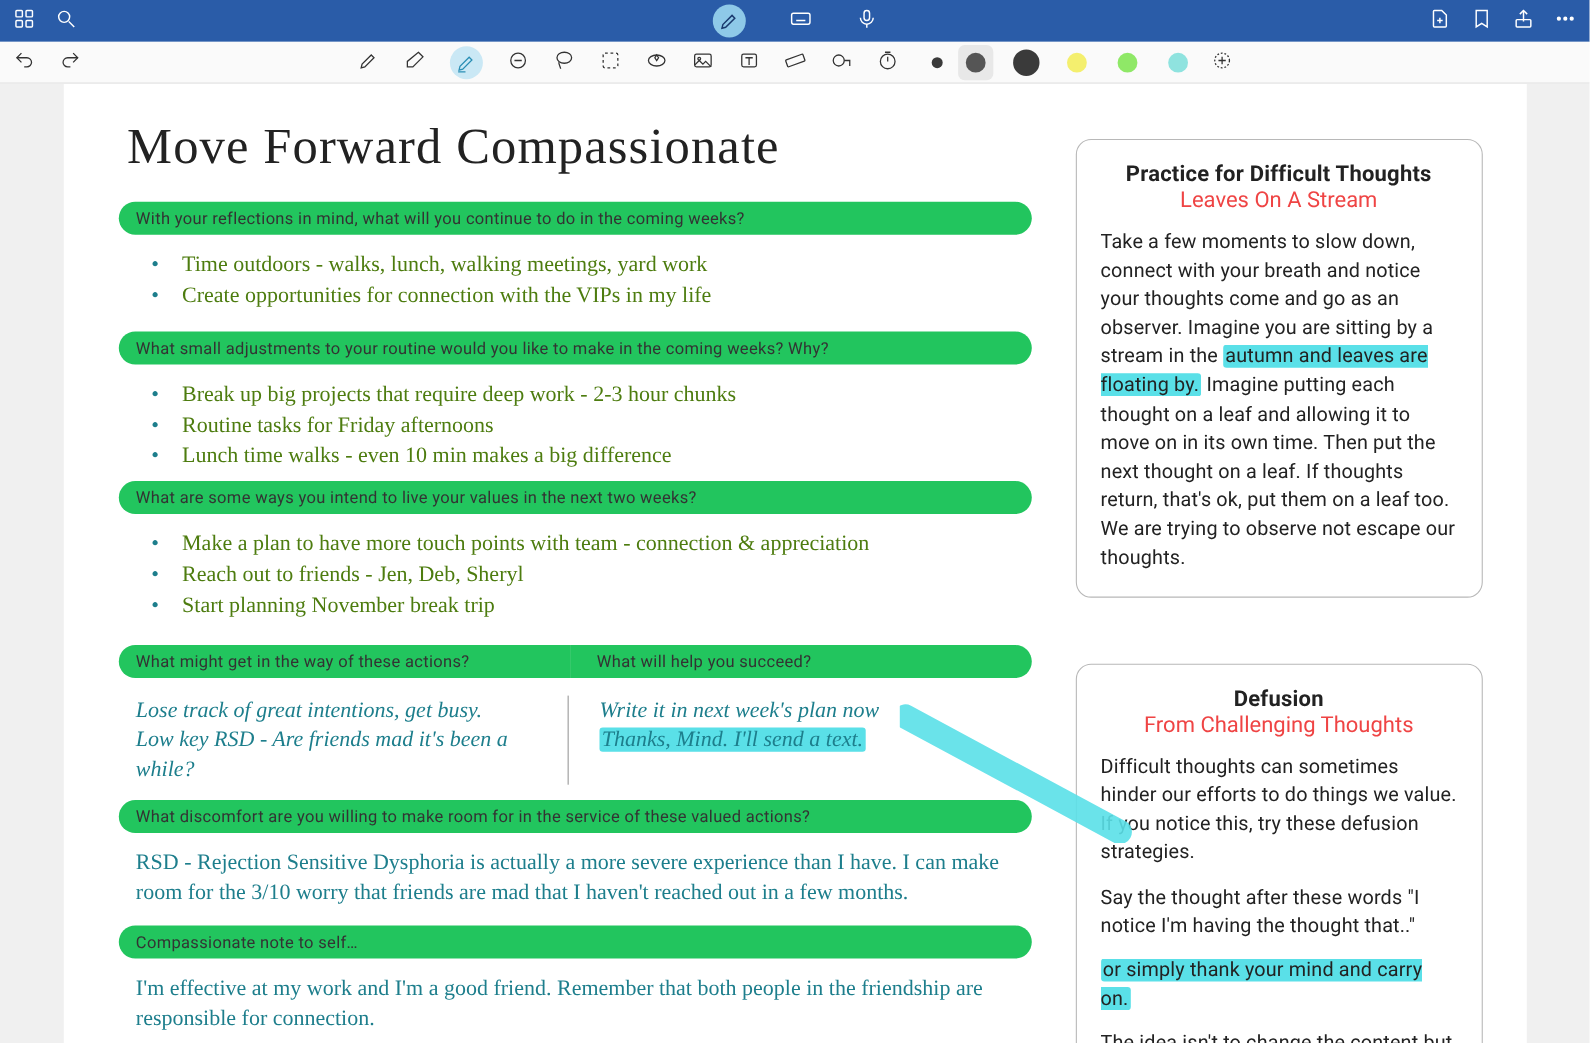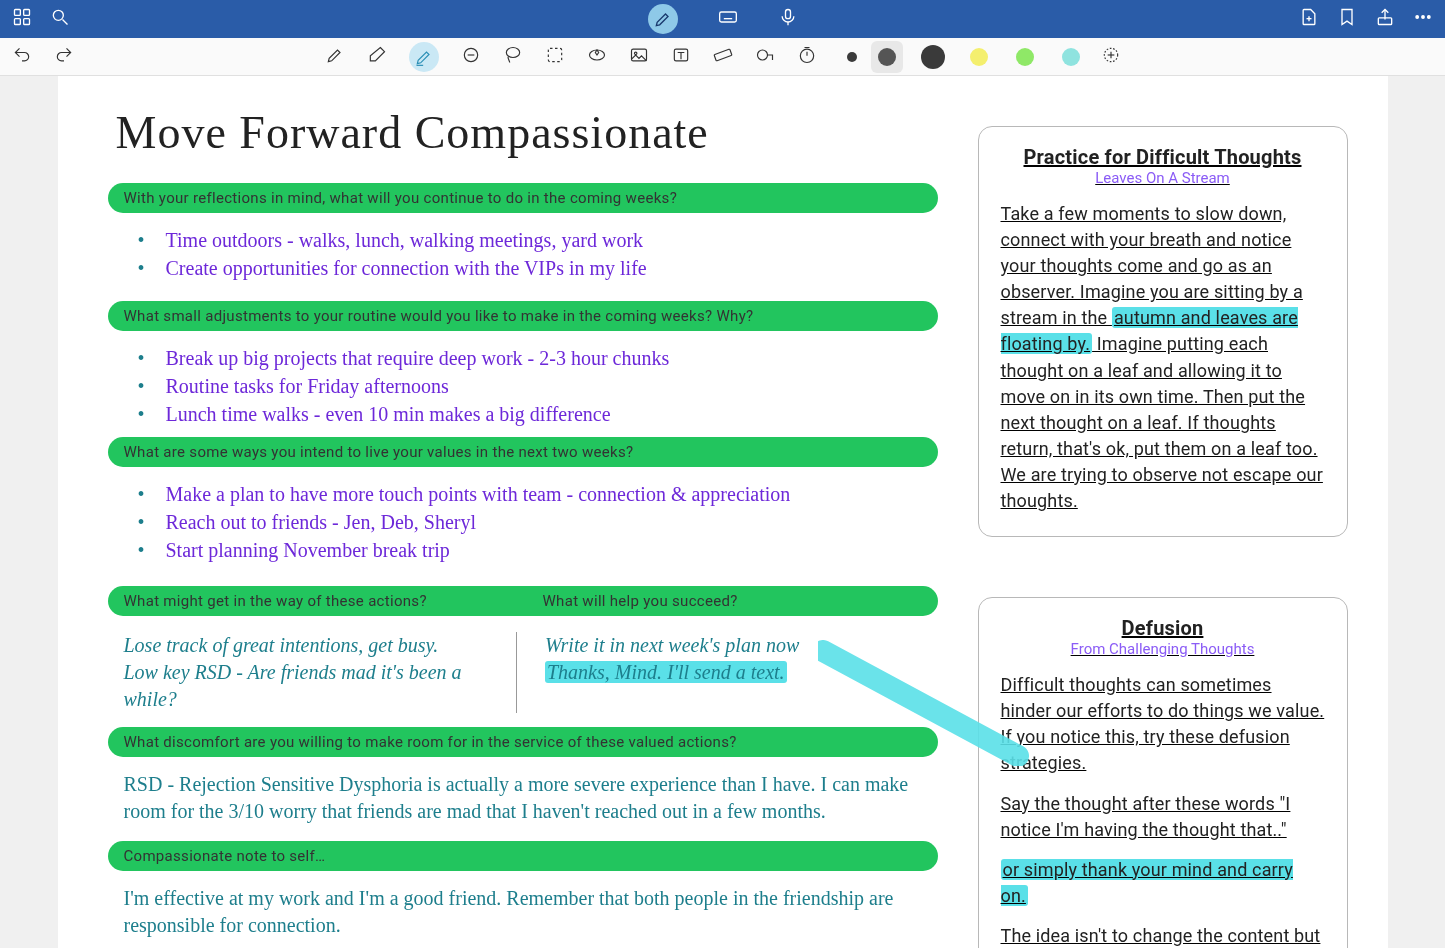--- a/index.html
+++ b/index.html
@@ -113,21 +113,21 @@
   .prompt-row .prompt:first-child { margin-right: 0; border-top-right-radius: 0; border-bottom-right-radius: 0; }
   .prompt-row .prompt:last-child { border-top-left-radius: 0; border-bottom-left-radius: 0; padding-left: 24px; }
 
   
   ul.answers {
     list-style: none;
     padding: 4px 0 18px 30px;
   }
   ul.answers li {
     position: relative;
-    color: #6d28d9;
+    color: #4d7c0f;
     font-family: Georgia, "Times New Roman", serif;
     font-size: 20px;
     line-height: 1.3;
     padding-left: 28px;
     margin-bottom: 2px;
   }
   ul.answers li::before {
     content: "•";
     position: absolute;
     left: 0;
@@ -167,33 +167,32 @@
     padding: 0 2px;
   }
 
   
   .card {
     border: 1.5px solid #b8b8b8;
     border-radius: 14px;
     padding: 18px 22px 22px;
     margin-bottom: 60px;
     position: relative;
-    text-decoration: underline;
   }
   .card h3 {
     text-align: center;
     font-size: 20px;
     font-weight: 700;
     color: #222;
     letter-spacing: 0.2px;
   }
   .card .sub {
     text-align: center;
-    font-size: 15px;
-    color: #8b5cf6;
+    font-size: 20px;
+    color: #ef4444;
     margin-bottom: 14px;
   }
   .card p {
     font-size: 18px;
     line-height: 1.45;
     color: #222;
     margin-bottom: 14px;
     letter-spacing: 0.15px;
   }
   .card p:last-child { margin-bottom: 0; }

